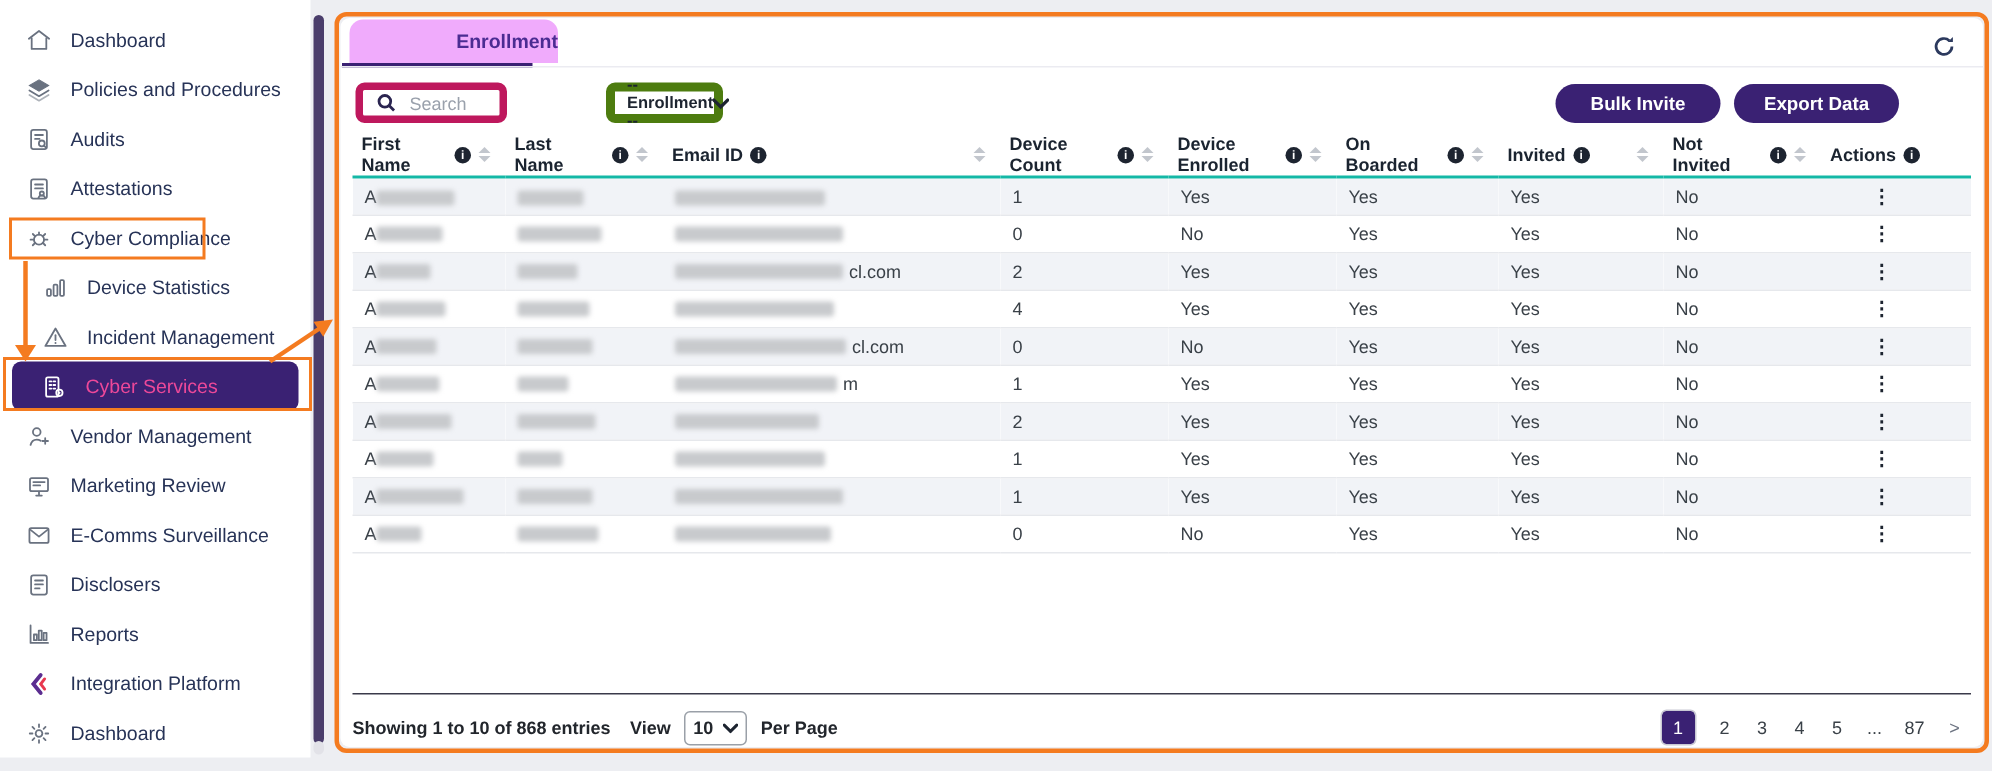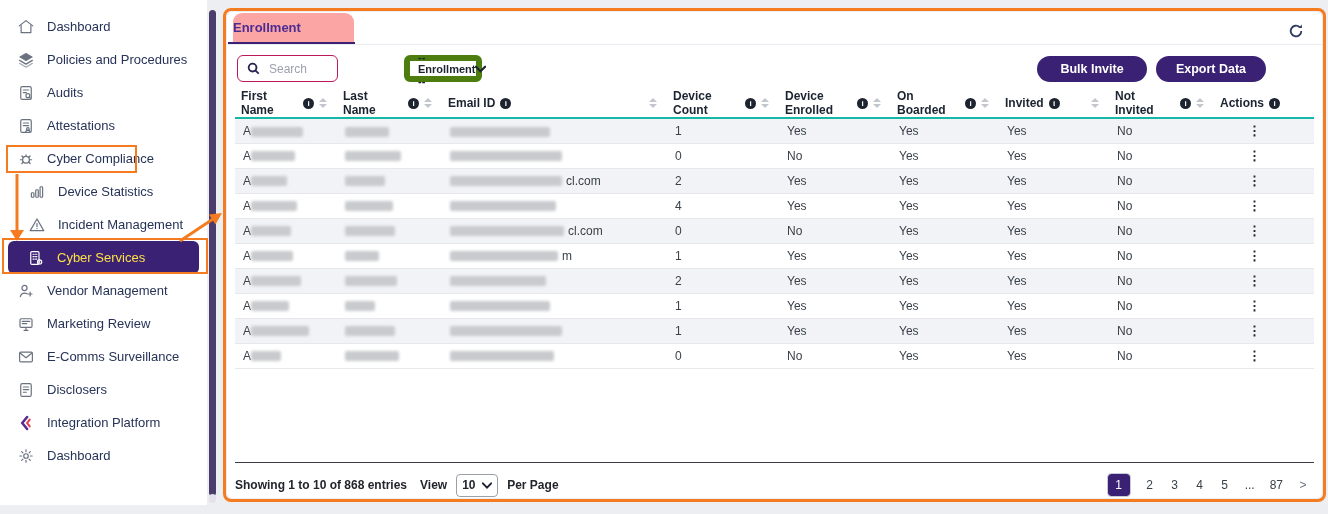--- a/index.html
+++ b/index.html
@@ -5,43 +5,43 @@
   html,body{margin:0;padding:0;}
   body{width:1328px;height:514px;position:relative;background:#edeef2;
        font-family:"Liberation Sans",sans-serif;overflow:hidden;-webkit-font-smoothing:antialiased;}
 
   
   .sidebar{position:absolute;left:0;top:0;width:207px;height:505px;background:#ffffff;}
   .side-list{padding-top:10px;}
   .side-item{height:33px;display:flex;align-items:center;gap:12px;padding-left:16px;
              font-size:13px;color:#273357;cursor:pointer;box-sizing:border-box;}
   .side-item.indent{padding-left:27px;}
-  .side-item.selected{background:#3a2173;color:#fde047;border-radius:6px;margin:0 8px;padding-left:18px;}
+  .side-item.selected{background:#3a2173;color:#ec4899;border-radius:6px;margin:0 8px;padding-left:18px;}
   .side-item .ic{width:19px;height:19px;flex:none;display:flex;align-items:center;justify-content:center;}
   .side-item .ic svg{width:18px;height:18px;}
 
   
   .scroll-thumb{position:absolute;left:209px;top:10px;width:7px;height:486px;background:#4a3d6b;border-radius:4px;}
   .scroll-nub{position:absolute;left:209px;top:494px;width:7px;height:9px;background:#e2e2e8;border-radius:4px;}
 
   
   .annot-box{position:absolute;border:2.5px solid #f47b20;box-sizing:border-box;background:transparent;z-index:30;}
   .annot-frame{position:absolute;left:223px;top:8px;width:1103px;height:494px;border:3px solid #f47b20;
                border-radius:8px;box-sizing:border-box;z-index:25;pointer-events:none;}
   .arrow-layer{position:absolute;left:0;top:0;width:1328px;height:514px;z-index:31;pointer-events:none;}
 
   
   .card{position:absolute;left:227px;top:12px;width:1095px;height:486px;background:#ffffff;border-radius:6px;}
-  .tab{position:absolute;left:6px;top:1px;width:121px;height:29px;background:#fca5a5;border-radius:9px 9px 0 0;
-       display:flex;align-items:center;justify-content:flex-start;font-size:13px;font-weight:700;color:#4b2c92;cursor:pointer;}
+  .tab{position:absolute;left:6px;top:1px;width:139px;height:29px;background:#f0abfc;border-radius:9px 9px 0 0;
+       display:flex;align-items:center;justify-content:flex-end;font-size:13px;font-weight:700;color:#4b2c92;cursor:pointer;}
   .tab-underline{position:absolute;left:1px;top:30px;width:127px;height:3px;background:#3a2173;}
   .tab-rule{position:absolute;left:0;top:32px;width:100%;height:1px;background:#ebebf1;}
   .refresh{position:absolute;right:18px;top:11px;width:16px;height:16px;cursor:pointer;}
 
-  .search-box{position:absolute;left:10px;top:43px;width:101px;height:27px;border:1px solid #be185d;border-radius:6px;
+  .search-box{position:absolute;left:10px;top:43px;width:101px;height:27px;border:5px solid #be185d;border-radius:6px;
               display:flex;align-items:center;gap:7px;padding-left:9px;box-sizing:border-box;background:#fff;}
   .search-box input{border:none;outline:none;width:62px;font-size:12px;color:#333;
                     font-family:"Liberation Sans",sans-serif;background:transparent;}
   .search-box input::placeholder{color:#9aa1ac;}
   .dropdown{position:absolute;left:177px;top:43px;width:78px;height:27px;border:6px solid #4d7c0f;border-radius:6px;
             display:flex;align-items:center;justify-content:space-between;padding:0 7px 0 8px;box-sizing:border-box;
             font-size:11px;font-weight:600;color:#1d2430;background:#fff;cursor:pointer;}
   .btn{position:absolute;top:44px;height:26px;background:#3a2173;color:#fff;border:none;border-radius:13px;
        font-size:12.5px;font-weight:700;font-family:"Liberation Sans",sans-serif;cursor:pointer;}
   .btn.bulk{left:810px;width:110px;}
@@ -198,20 +198,31 @@
           <svg viewBox="0 0 24 24">
             <rect x="5" y="3.5" width="14" height="17" rx="2" fill="none" stroke="#6a7280" stroke-width="1.6" stroke-linecap="round" stroke-linejoin="round"></rect>
             <path d="M8.5 8h7M8.5 11.5h7M8.5 15h4" fill="none" stroke="#6a7280" stroke-width="1.6" stroke-linecap="round" stroke-linejoin="round"></path>
           </svg>
         </span>
         <span>Disclosers</span>
       </div>
       <div class="side-item">
         <span class="ic">
           <svg viewBox="0 0 24 24">
+            <path d="M4.5 4v15.5H20" fill="none" stroke="#6a7280" stroke-width="1.6" stroke-linecap="round" stroke-linejoin="round"></path>
+            <rect x="7.5" y="12" width="2.6" height="5" fill="none" stroke="#6a7280" stroke-width="1.6" stroke-linecap="round" stroke-linejoin="round"></rect>
+            <rect x="11.8" y="8.5" width="2.6" height="8.5" fill="none" stroke="#6a7280" stroke-width="1.6" stroke-linecap="round" stroke-linejoin="round"></rect>
+            <rect x="16.1" y="10.5" width="2.6" height="6.5" fill="none" stroke="#6a7280" stroke-width="1.6" stroke-linecap="round" stroke-linejoin="round"></rect>
+          </svg>
+        </span>
+        <span>Reports</span>
+      </div>
+      <div class="side-item">
+        <span class="ic">
+          <svg viewBox="0 0 24 24">
             <path d="M13.5 4 7 12l6.5 8" fill="none" stroke="#5b2d90" stroke-width="3.4" stroke-linecap="round"></path>
             <path d="M17 7.5 13.5 12 17 16.5" fill="none" stroke="#e8384f" stroke-width="2.6" stroke-linecap="round"></path>
           </svg>
         </span>
         <span>Integration Platform</span>
       </div>
       <div class="side-item">
         <span class="ic">
           <svg viewBox="0 0 24 24">
             <circle cx="12" cy="12" r="3" fill="none" stroke="#6a7280" stroke-width="1.6" stroke-linecap="round" stroke-linejoin="round"></circle>

